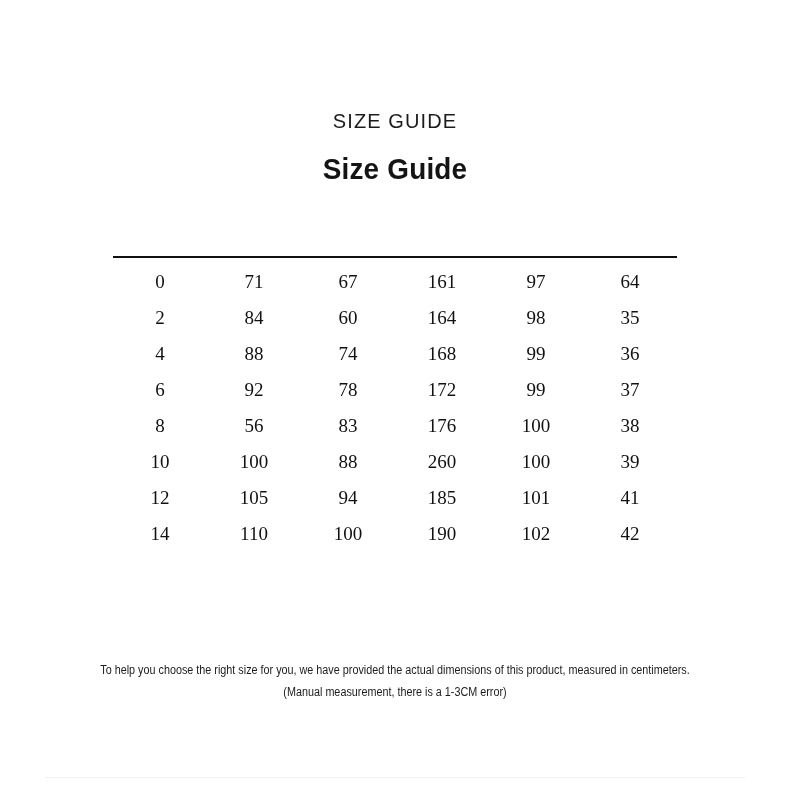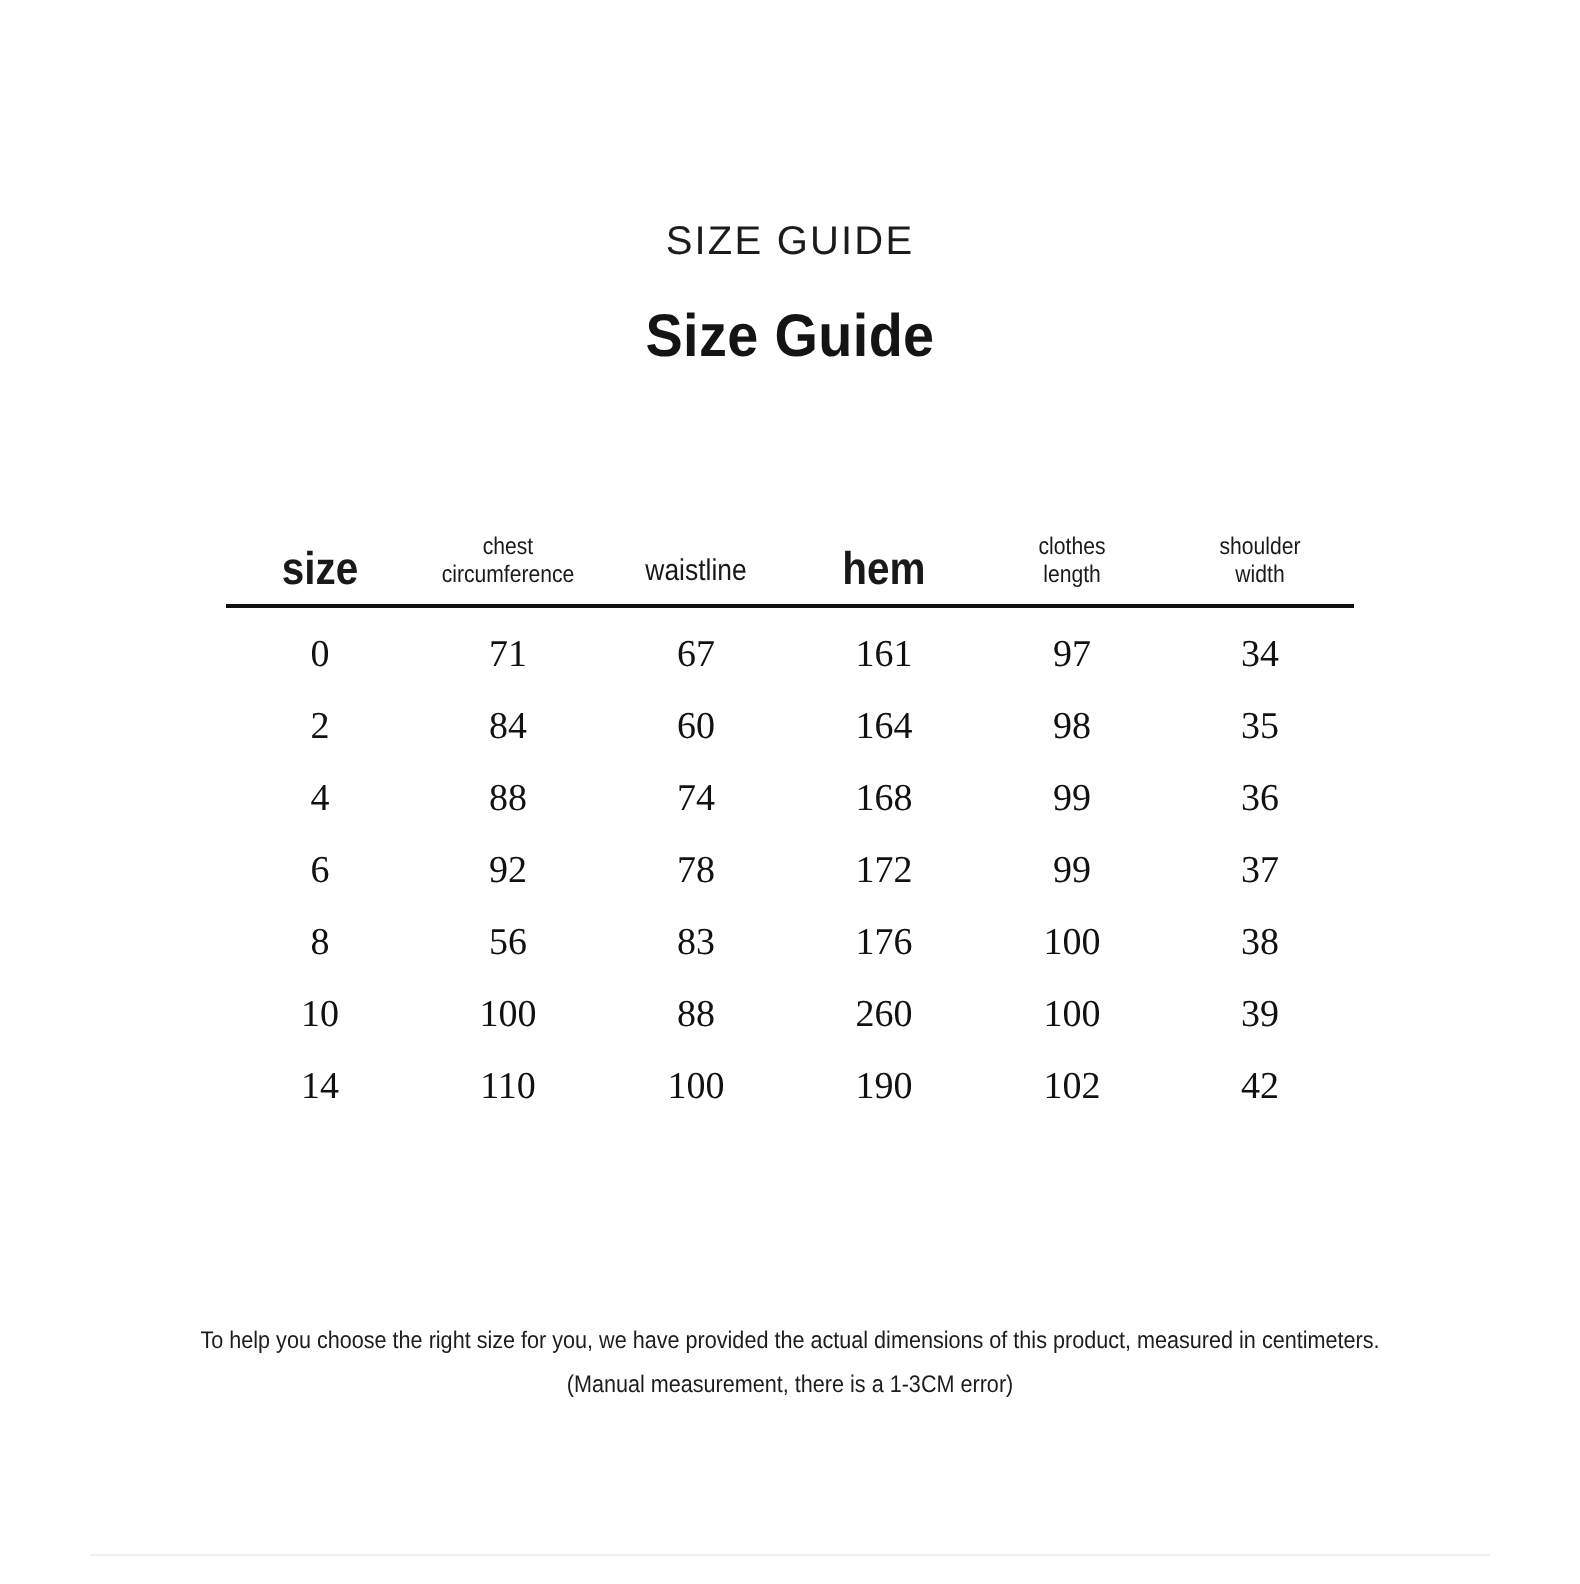--- a/index.html
+++ b/index.html
@@ -152,54 +152,31 @@
 <body>
 
 <div class="page">
 
   <div class="title-eyebrow">SIZE GUIDE</div>
 
   <div class="title-main">Size Guide</div>
 
   <div class="size-table">
 
-    <div class="table-head">
-        <div class="cell h-lg">
-          <div>size</div>
-        </div>
-        <div class="cell h-sm">
-          <div>chest</div>
-          <div>circumference</div>
-        </div>
-        <div class="cell h-md">
-          <div>waistline</div>
-        </div>
-        <div class="cell h-lg">
-          <div>hem</div>
-        </div>
-        <div class="cell h-sm">
-          <div>clothes</div>
-          <div>length</div>
-        </div>
-        <div class="cell h-sm">
-          <div>shoulder</div>
-          <div>width</div>
-        </div>
-      </div>
 
     <div class="head-rule"></div>
 
     <div class="table-body">
         <div class="table-row">
           <div class="cell">0</div>
           <div class="cell">71</div>
           <div class="cell">67</div>
           <div class="cell">161</div>
           <div class="cell">97</div>
-          <div class="cell">34</div>
+          <div class="cell">64</div>
         </div>
         <div class="table-row">
           <div class="cell">2</div>
           <div class="cell">84</div>
           <div class="cell">60</div>
           <div class="cell">164</div>
           <div class="cell">98</div>
           <div class="cell">35</div>
         </div>
         <div class="table-row">
@@ -228,20 +205,28 @@
         </div>
         <div class="table-row">
           <div class="cell">10</div>
           <div class="cell">100</div>
           <div class="cell">88</div>
           <div class="cell">260</div>
           <div class="cell">100</div>
           <div class="cell">39</div>
         </div>
         <div class="table-row">
+          <div class="cell">12</div>
+          <div class="cell">105</div>
+          <div class="cell">94</div>
+          <div class="cell">185</div>
+          <div class="cell">101</div>
+          <div class="cell">41</div>
+        </div>
+        <div class="table-row">
           <div class="cell">14</div>
           <div class="cell">110</div>
           <div class="cell">100</div>
           <div class="cell">190</div>
           <div class="cell">102</div>
           <div class="cell">42</div>
         </div>
       </div>
 
   </div>

